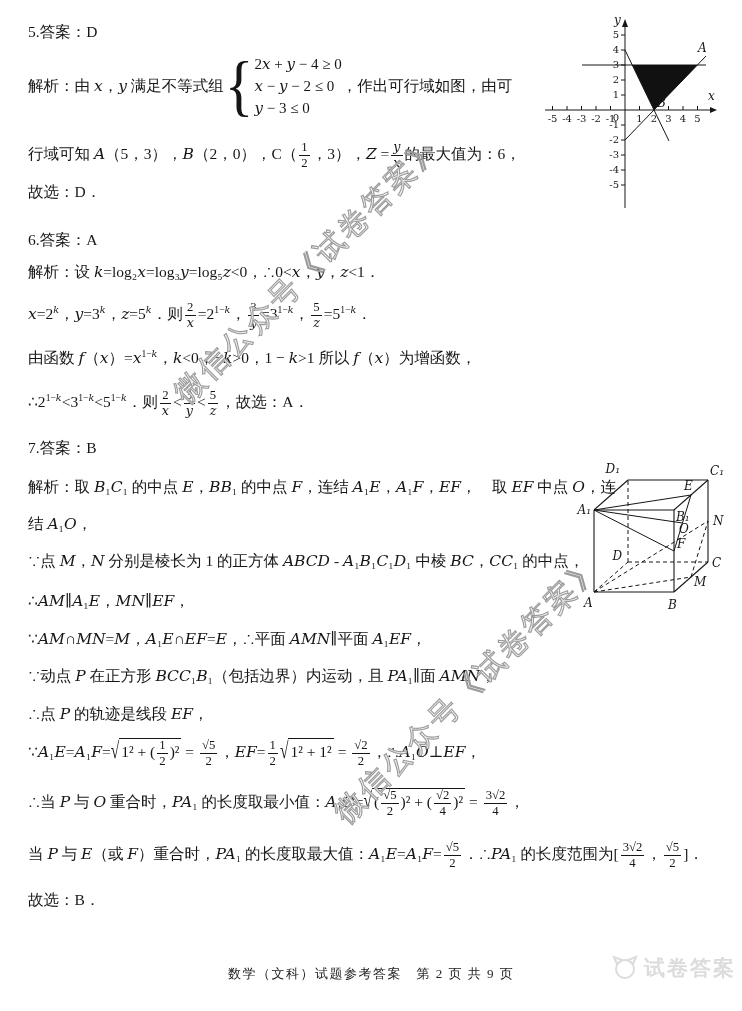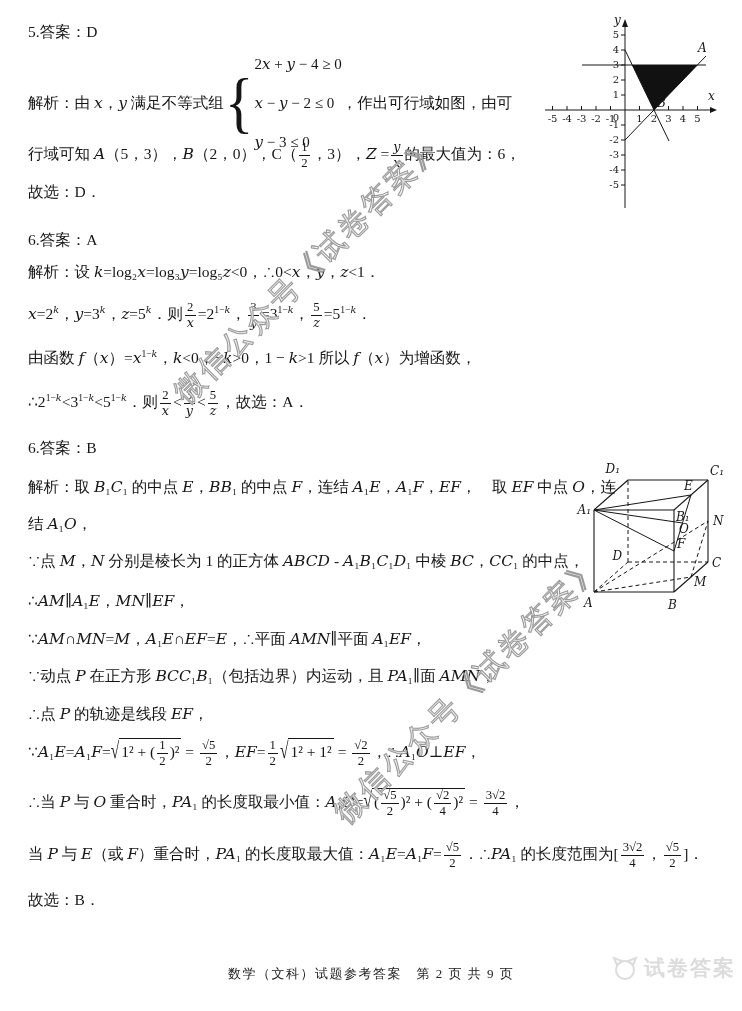--- a/index.html
+++ b/index.html
@@ -10,32 +10,32 @@
   sup{font-size:.62em;}
   .fr{display:inline-flex;flex-direction:column;text-align:center;vertical-align:middle;
       font-size:.82em;line-height:1.15;margin:0 2px;}
   .fr .n{border-bottom:1px solid #161616;padding:0 2px;display:block;}
   .fr .d{padding:0 2px;display:block;}
   .sq{white-space:nowrap;}
   .sq .rad{display:inline-block;transform:scaleY(1.5);transform-origin:center 62%;}
   .sq .ov{border-top:1.2px solid #161616;padding:4px 2px;}
   .introRow{display:flex;align-items:center;}
   .brace{font-size:60px;font-weight:300;line-height:.9;transform:scaleY(1.12);margin:0 1px;}
-  .sysRows{display:inline-flex;flex-direction:column;gap:20px;font-size:15px;text-align:left;}
+  .sysRows{display:inline-flex;flex-direction:column;gap:3px;font-size:15px;text-align:left;}
   .wm{position:absolute;white-space:nowrap;z-index:6;text-align:center;
       font-family:"Liberation Sans","DejaVu Sans",sans-serif;font-size:30px;letter-spacing:3px;
       color:#f0f0f0;-webkit-text-stroke:1.1px #9b9b9b;transform:rotate(-45deg);}
   .wm1{left:128px;top:252px;width:355px;}
   .wm2{left:288px;top:672px;width:355px;}
   .figure{position:absolute;z-index:2;}
   .fig5{left:540px;top:10px;}
   .fig7{left:576px;top:448px;margin-top:7px;}
   .footer{position:absolute;left:0;right:0;top:965px;text-align:center;
           font-size:13px;letter-spacing:1.5px;color:#222;}
-  .logo{position:absolute;right:6px;top:954px;display:flex;align-items:center;gap:5px;
+  .logo{position:absolute;right:6px;top:954px;display:flex;gap:5px;
         color:#dcdcdc;font-family:"Liberation Sans","DejaVu Sans",sans-serif;
         font-size:21px;font-weight:bold;letter-spacing:2px;}
   svg text{font-family:"DejaVu Serif","Liberation Serif",serif;fill:#161616;}
   svg .tick{font-size:10px;font-style:normal;}
   svg .vlab{font-size:12px;font-style:italic;}
 </style>
 </head>
 <body>
 
 <div class="page">
@@ -147,21 +147,21 @@
         <span class="n">2</span>
         <span class="d"><i>x</i></span>
       </span>&lt;<span class="fr">
         <span class="n">3</span>
         <span class="d"><i>y</i></span>
       </span>&lt;<span class="fr">
         <span class="n">5</span>
         <span class="d"><i>z</i></span>
       </span>，故选：A．</div>
 
-  <div class="line" style="top:438px">6.答案：B</div>
+  <div class="line" style="top:438px">7.答案：B</div>
   <div class="line" style="top:477px">解析：取 <i>B</i>₁<i>C</i>₁ 的中点 <i>E</i>，<i>BB</i>₁ 的中点 <i>F</i>，连结 <i>A</i>₁<i>E</i>，<i>A</i>₁<i>F</i>，<i>EF</i>，　取 <i>EF</i> 中点 <i>O</i>，连</div>
   <div class="line" style="top:514px">结 <i>A</i>₁<i>O</i>，</div>
   <div class="line" style="top:551px">∵点 <i>M</i>，<i>N</i> 分别是棱长为 1 的正方体 <i>ABCD</i> - <i>A</i>₁<i>B</i>₁<i>C</i>₁<i>D</i>₁ 中棱 <i>BC</i>，<i>CC</i>₁ 的中点，</div>
   <div class="line" style="top:629px">∵<i>AM</i>∩<i>MN</i>=<i>M</i>，<i>A</i>₁<i>E</i>∩<i>EF</i>=<i>E</i>，∴平面 <i>AMN</i>∥平面 <i>A</i>₁<i>EF</i>，</div>
   <div class="line" style="top:591px">∴<i>AM</i>∥<i>A</i>₁<i>E</i>，<i>MN</i>∥<i>EF</i>，</div>
   <div class="line" style="top:666px">∵动点 <i>P</i> 在正方形 <i>BCC</i>₁<i>B</i>₁（包括边界）内运动，且 <i>PA</i>₁∥面 <i>AMN</i>，</div>
   <div class="line" style="top:704px">∴点 <i>P</i> 的轨迹是线段 <i>EF</i>，</div>
   <div class="line" style="top:738px">∵<i>A</i>₁<i>E</i>=<i>A</i>₁<i>F</i>=<span class="sq"><span class="rad">√</span><span class="ov">1² + (<span class="fr">
             <span class="n">1</span>
             <span class="d">2</span>

